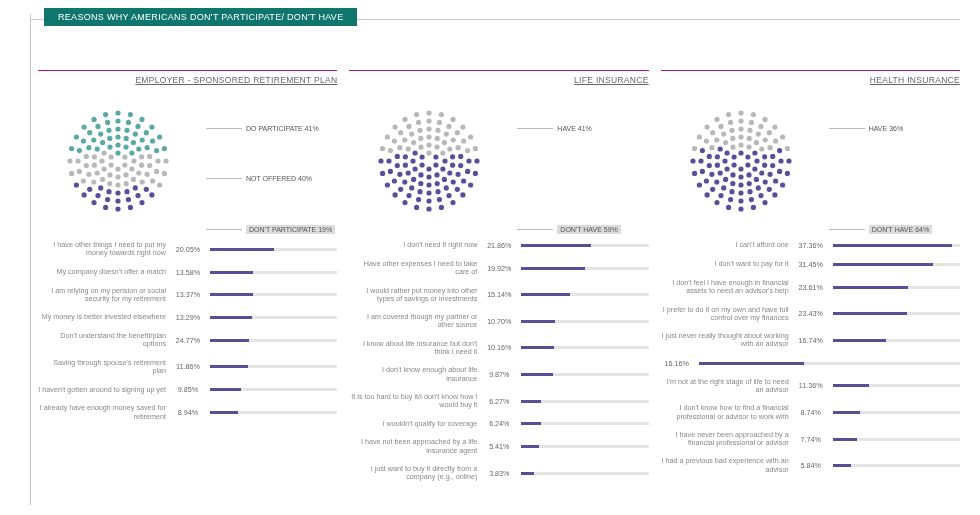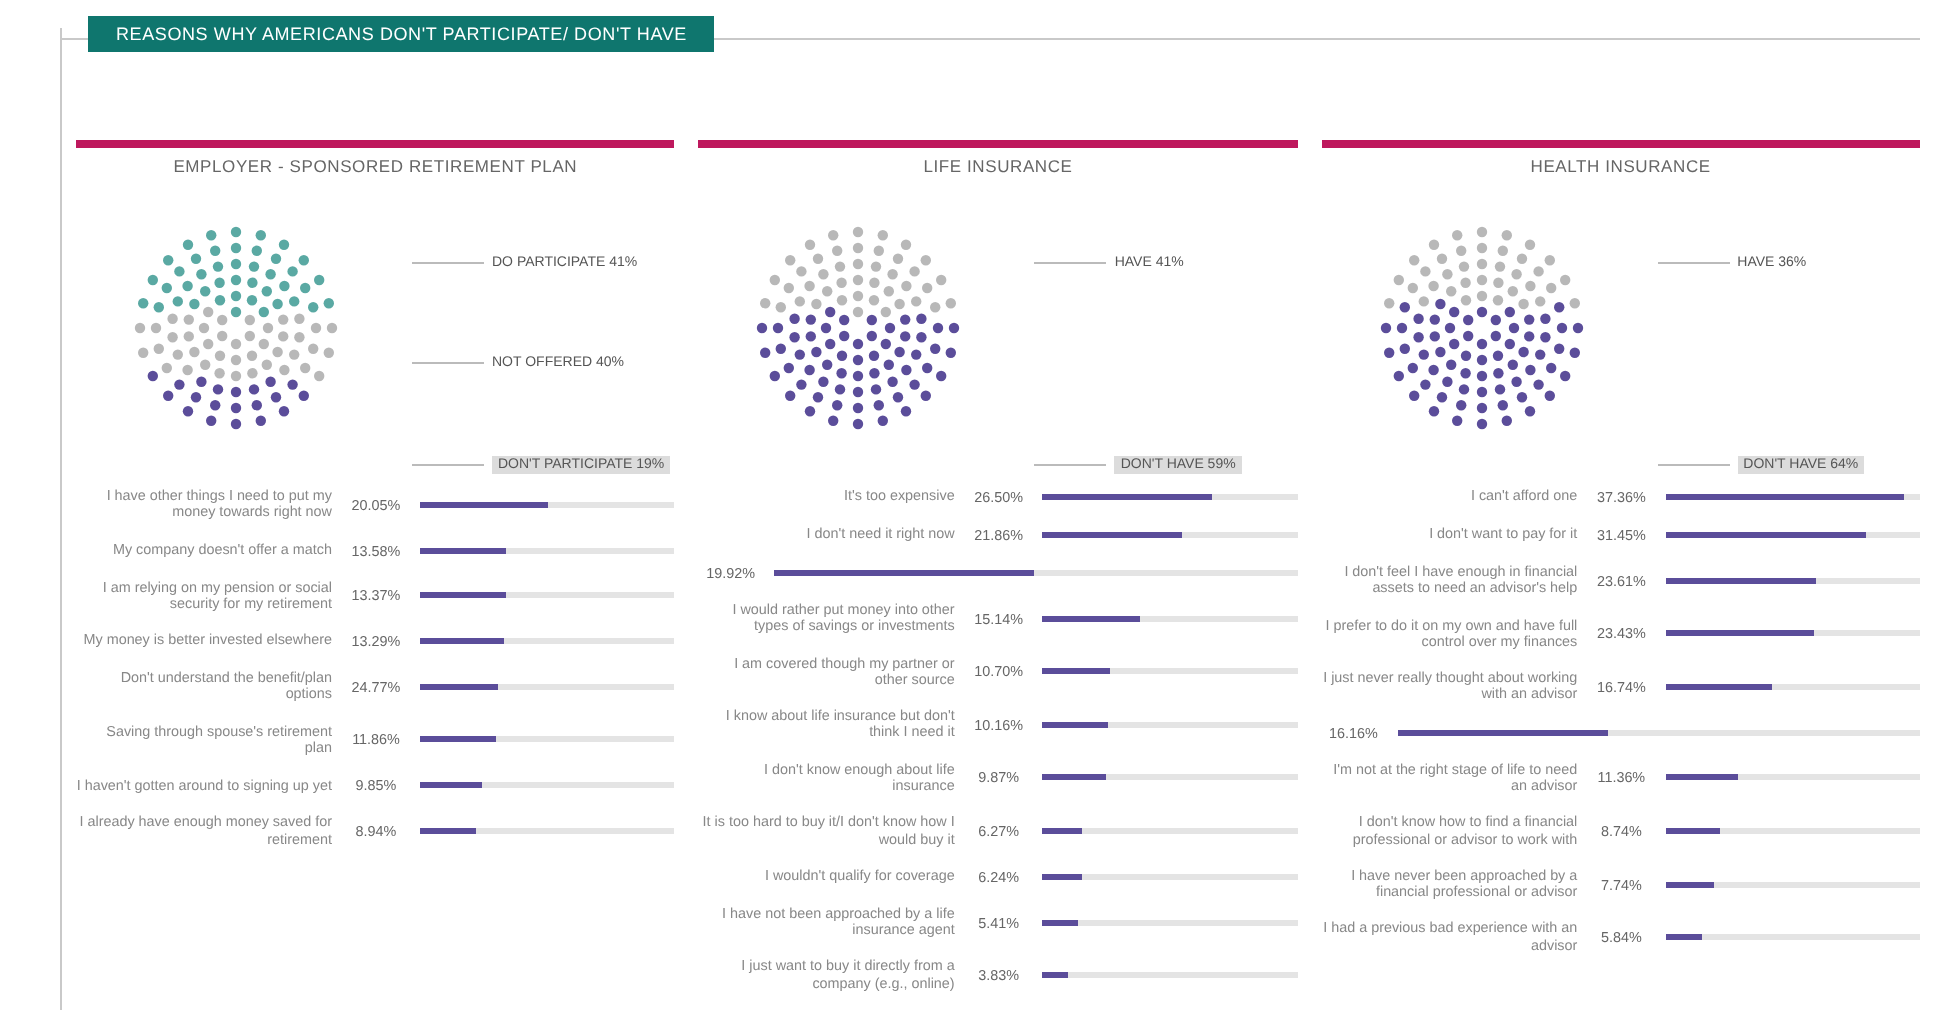--- a/index.html
+++ b/index.html
@@ -39,27 +39,28 @@
     left: 38px;
     right: 20px;
     display: flex;
     gap: 12px;
   }
   .col {
     flex: 1;
     background: #ffffff;
   }
   .col-title {
-    text-align: center;
+    text-align: right;
     font-size: 8.5px;
     letter-spacing: 0.3px;
     color: #666;
     padding: 4px 0 8px 0;
-    border-top: 4px solid #be185d;
+    border-top: 1px solid #be185d;
     margin-bottom: 2px;
+    text-decoration: underline;
   }
   .dot-area {
     position: relative;
     height: 140px;
   }
   .dot-svg {
     position: absolute;
     left: 10px;
     top: 0;
   }
@@ -445,34 +446,28 @@
             <span class="legend-label">HAVE 41%</span>
           </div>
           <div class="legend-row" style="position: absolute; left: 0px; top: 118px;">
             <div class="legend-line"></div>
             <span class="legend-label hl">DON'T HAVE 59%</span>
           </div>
         </div>
       </div>
       <div class="bars">
         <div class="bar-row">
-          <div class="bar-label">It's too expensive</div>
-          <div class="bar-val">26.50%</div>
-          <div class="bar-track">
-            <div class="bar-fill" style="width: 66.25%;"></div>
-          </div>
-        </div>
-        <div class="bar-row">
           <div class="bar-label">I don't need it right now</div>
           <div class="bar-val">21.86%</div>
           <div class="bar-track">
             <div class="bar-fill" style="width: 54.65%;"></div>
           </div>
         </div>
         <div class="bar-row">
+          <div class="bar-label">Have other expenses I need to take care of</div>
           <div class="bar-val">19.92%</div>
           <div class="bar-track">
             <div class="bar-fill" style="width: 49.8%;"></div>
           </div>
         </div>
         <div class="bar-row">
           <div class="bar-label">I would rather put money into other types of savings or investments</div>
           <div class="bar-val">15.14%</div>
           <div class="bar-track">
             <div class="bar-fill" style="width: 37.85%;"></div>

